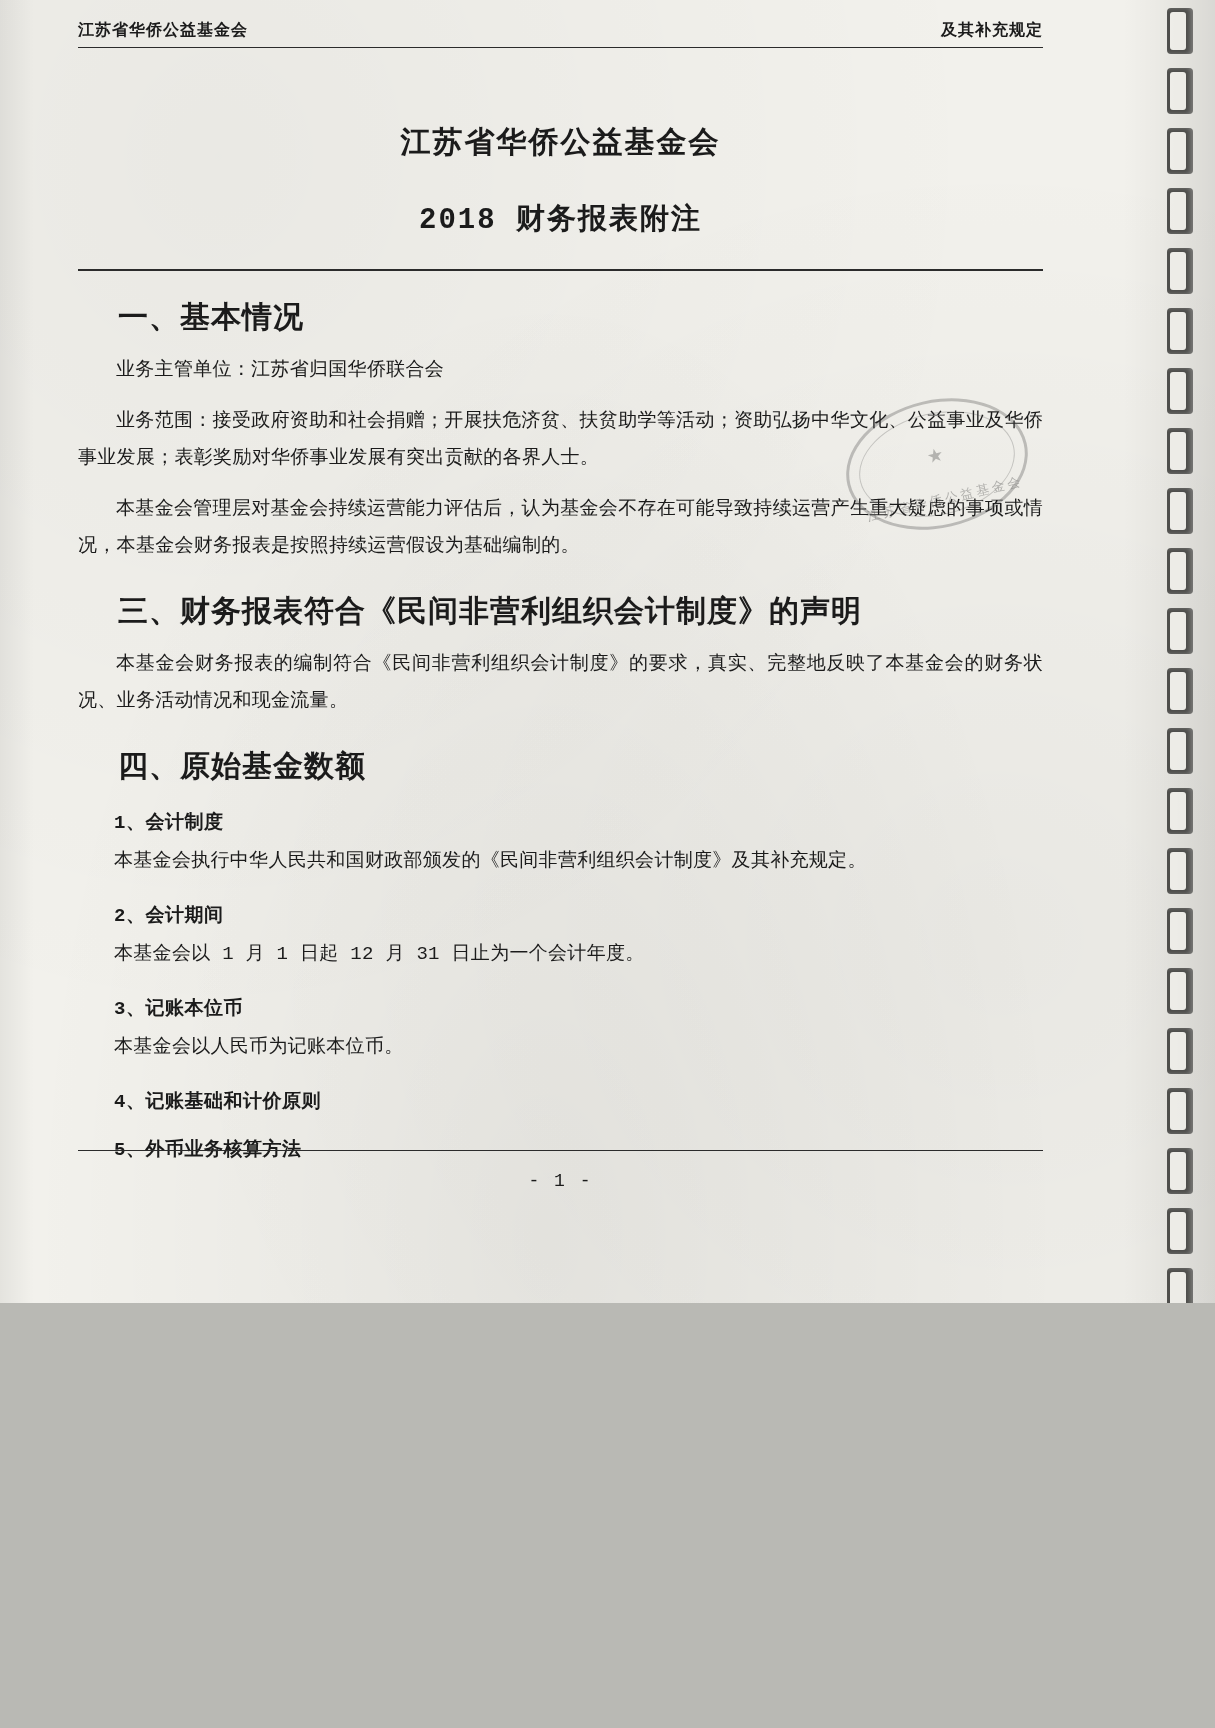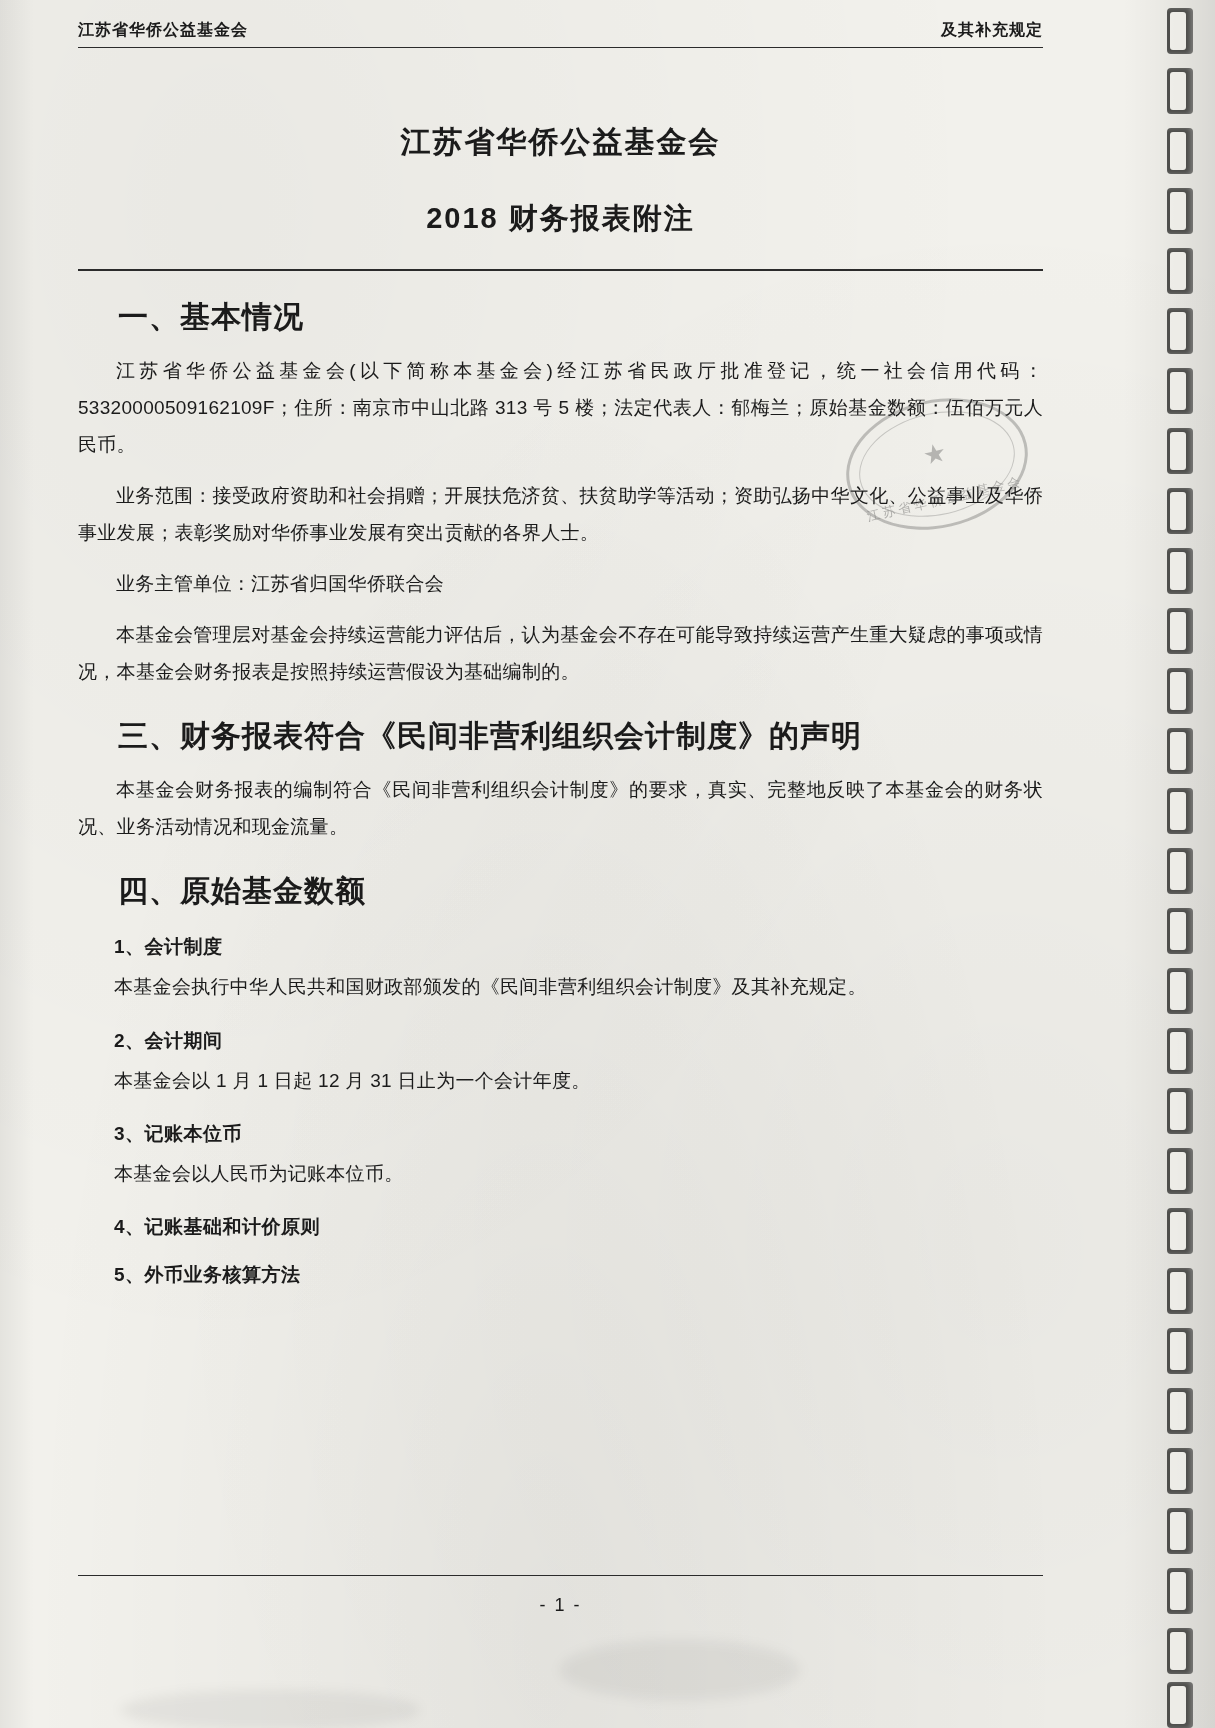--- a/index.html
+++ b/index.html
@@ -3,25 +3,25 @@
 <meta charset="utf-8">
 <style>
   html, body {
     margin: 0;
     padding: 0;
     background: #b9b9b4;
   }
   .page {
     position: relative;
     width: 1215px;
-    height: 1728px;
+    height: 1303px;
     margin: 0 auto;
     background: #f2f1ec;
     overflow: hidden;
-    font-family: Liberation Sans, sans-serif;
+    font-family: Liberation Mono, monospace;
     color: #1b1b1b;
     
     background-image:
       radial-gradient(ellipse at 18% 12%, rgba(0,0,0,0.035), rgba(0,0,0,0) 55%),
       radial-gradient(ellipse at 82% 72%, rgba(0,0,0,0.04), rgba(0,0,0,0) 60%),
       radial-gradient(ellipse at 45% 95%, rgba(0,0,0,0.05), rgba(0,0,0,0) 55%);
   }
 
   
   .right-edge {
@@ -230,23 +230,22 @@
     <div class="hright">及其补充规定</div>
   </div>
 
   <div class="content">
 
     <div class="doc-title">江苏省华侨公益基金会</div>
     <div class="doc-subtitle">2018 财务报表附注</div>
     <div class="title-rule"></div>
 
     <h2 class="section">一、基本情况</h2>
-    <p class="para indent">江苏省华侨公益基金会(以下简称本基金会)经江苏省民政厅批准登记，统一社会信用代码：53320000509162109F；住所：南京市中山北路 313 号 5 楼；法定代表人：郁梅兰；原始基金数额：伍佰万元人民币。</p>
+    <p class="para indent">业务主管单位：江苏省归国华侨联合会</p>
     <p class="para indent">业务范围：接受政府资助和社会捐赠；开展扶危济贫、扶贫助学等活动；资助弘扬中华文化、公益事业及华侨事业发展；表彰奖励对华侨事业发展有突出贡献的各界人士。</p>
-    <p class="para indent">业务主管单位：江苏省归国华侨联合会</p>
 
     <p class="para indent">本基金会管理层对基金会持续运营能力评估后，认为基金会不存在可能导致持续运营产生重大疑虑的事项或情况，本基金会财务报表是按照持续运营假设为基础编制的。</p>
 
     <h2 class="section">三、财务报表符合《民间非营利组织会计制度》的声明</h2>
     <p class="para indent">本基金会财务报表的编制符合《民间非营利组织会计制度》的要求，真实、完整地反映了本基金会的财务状况、业务活动情况和现金流量。</p>
 
     <h2 class="section">四、原始基金数额</h2>
 
     <h3 class="sub">1、会计制度</h3>
     <p class="para flush">本基金会执行中华人民共和国财政部颁发的《民间非营利组织会计制度》及其补充规定。</p>

